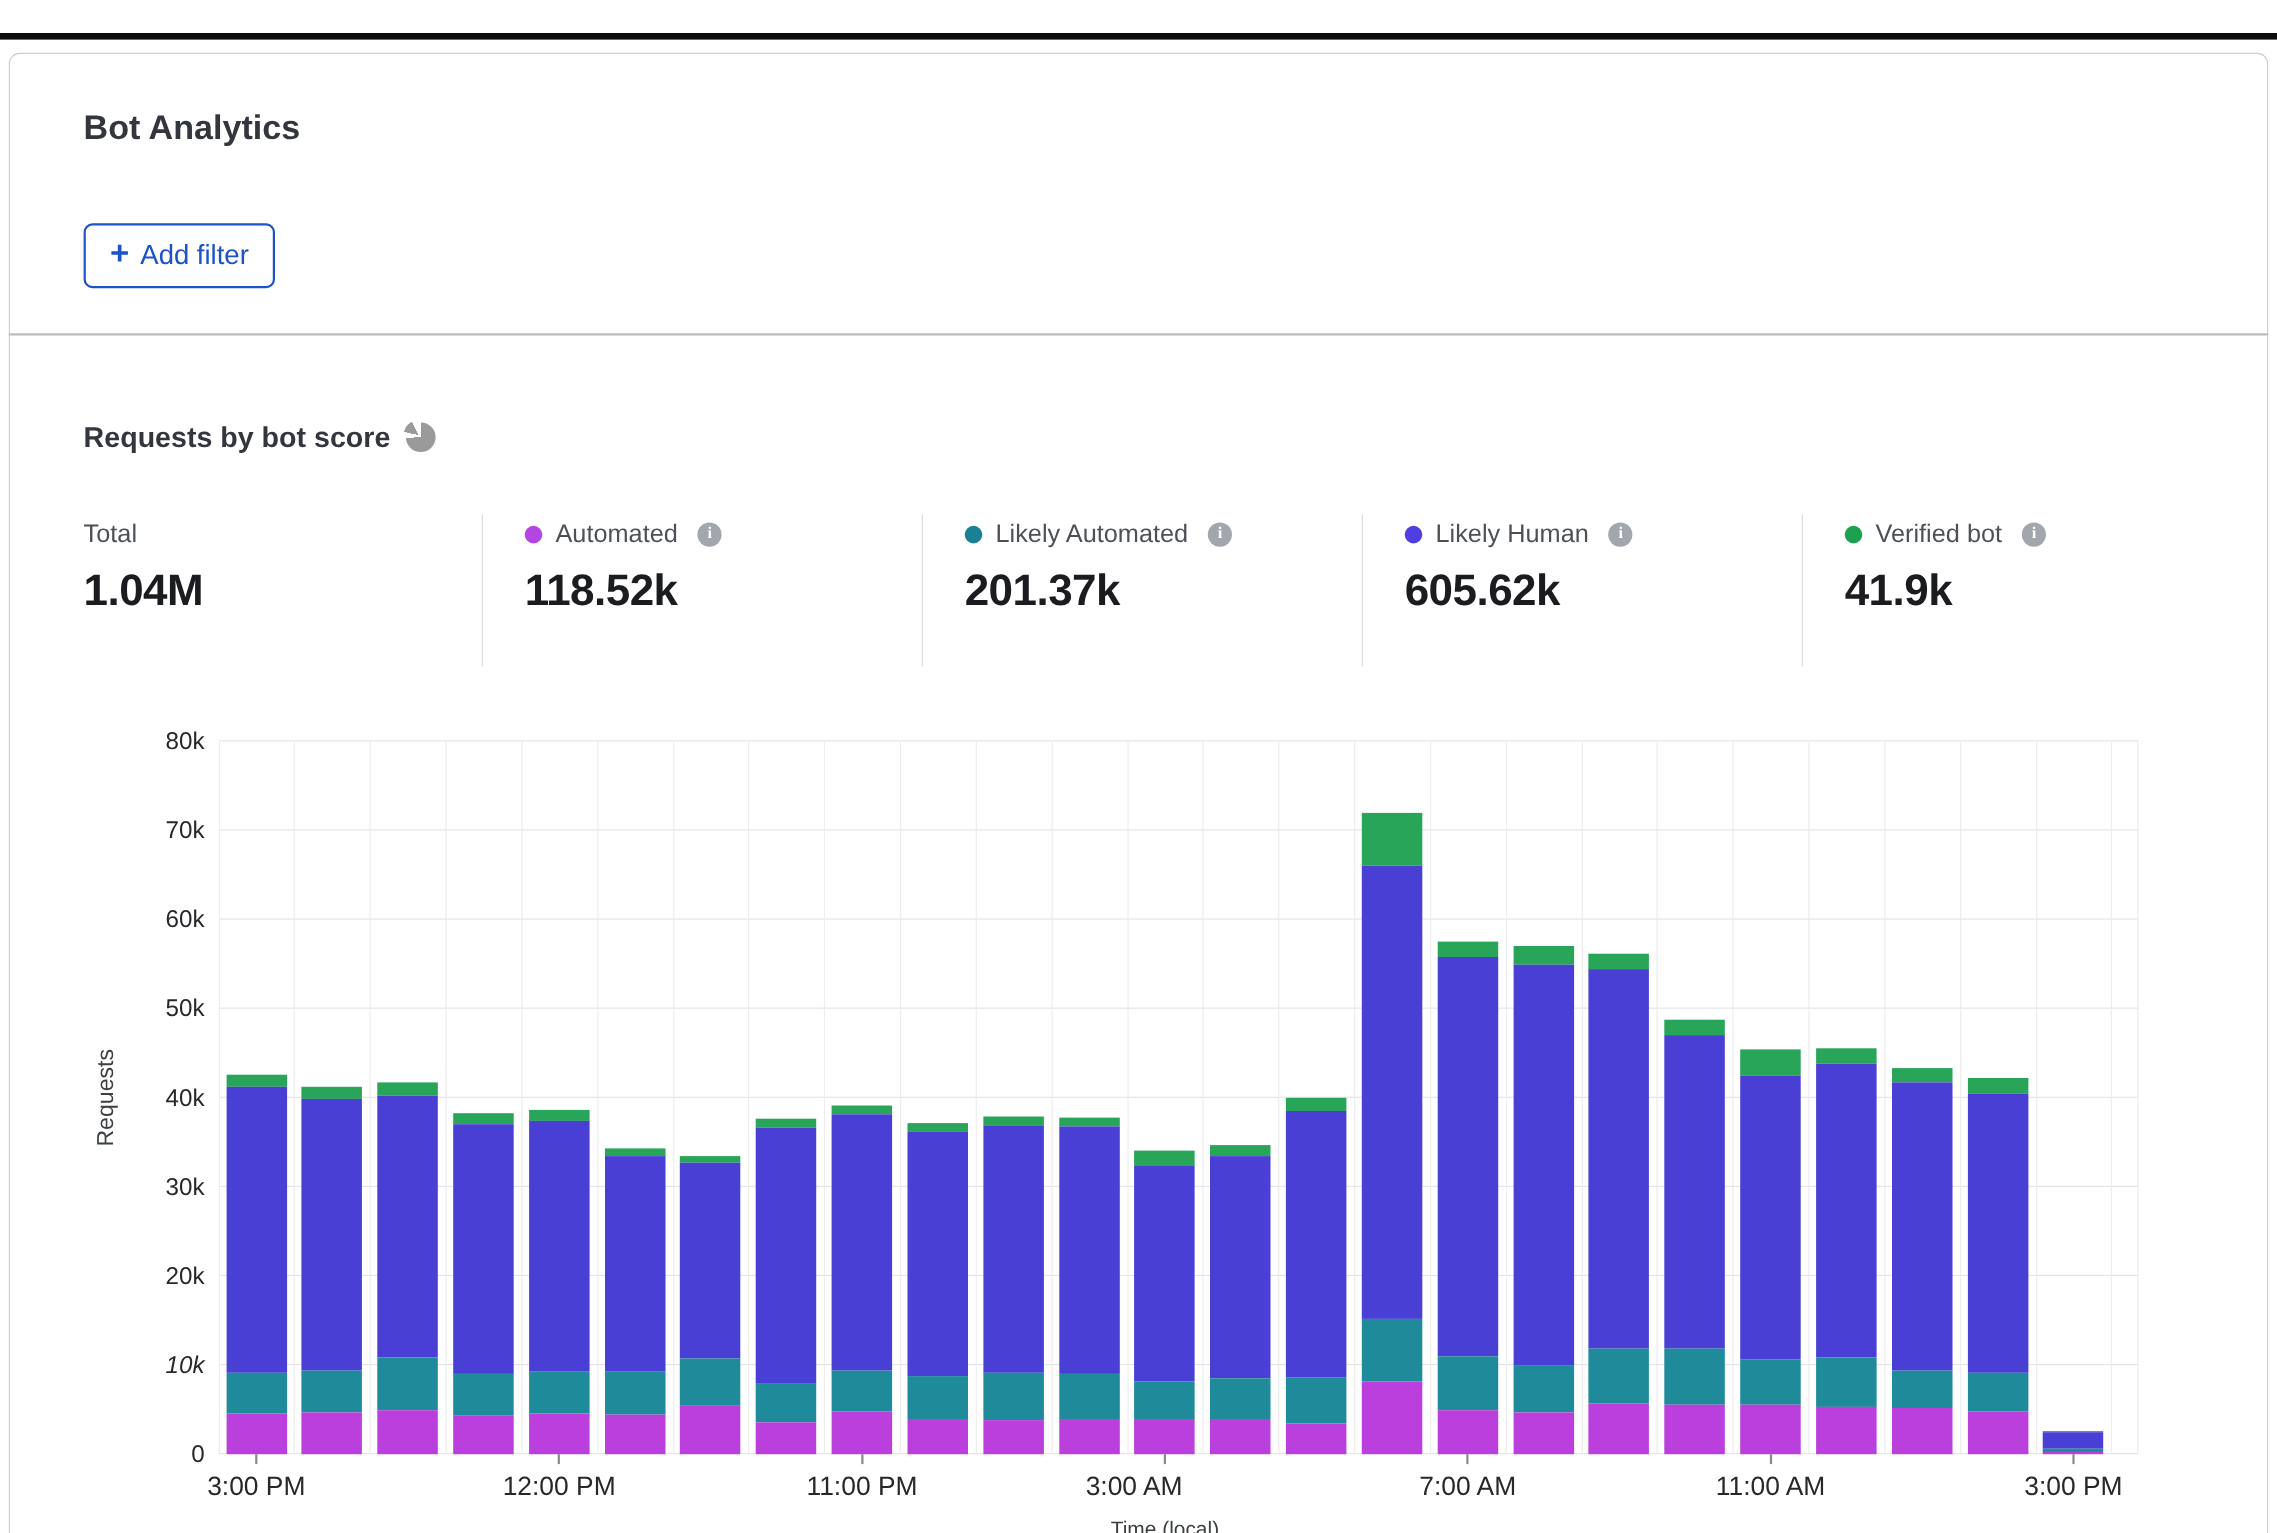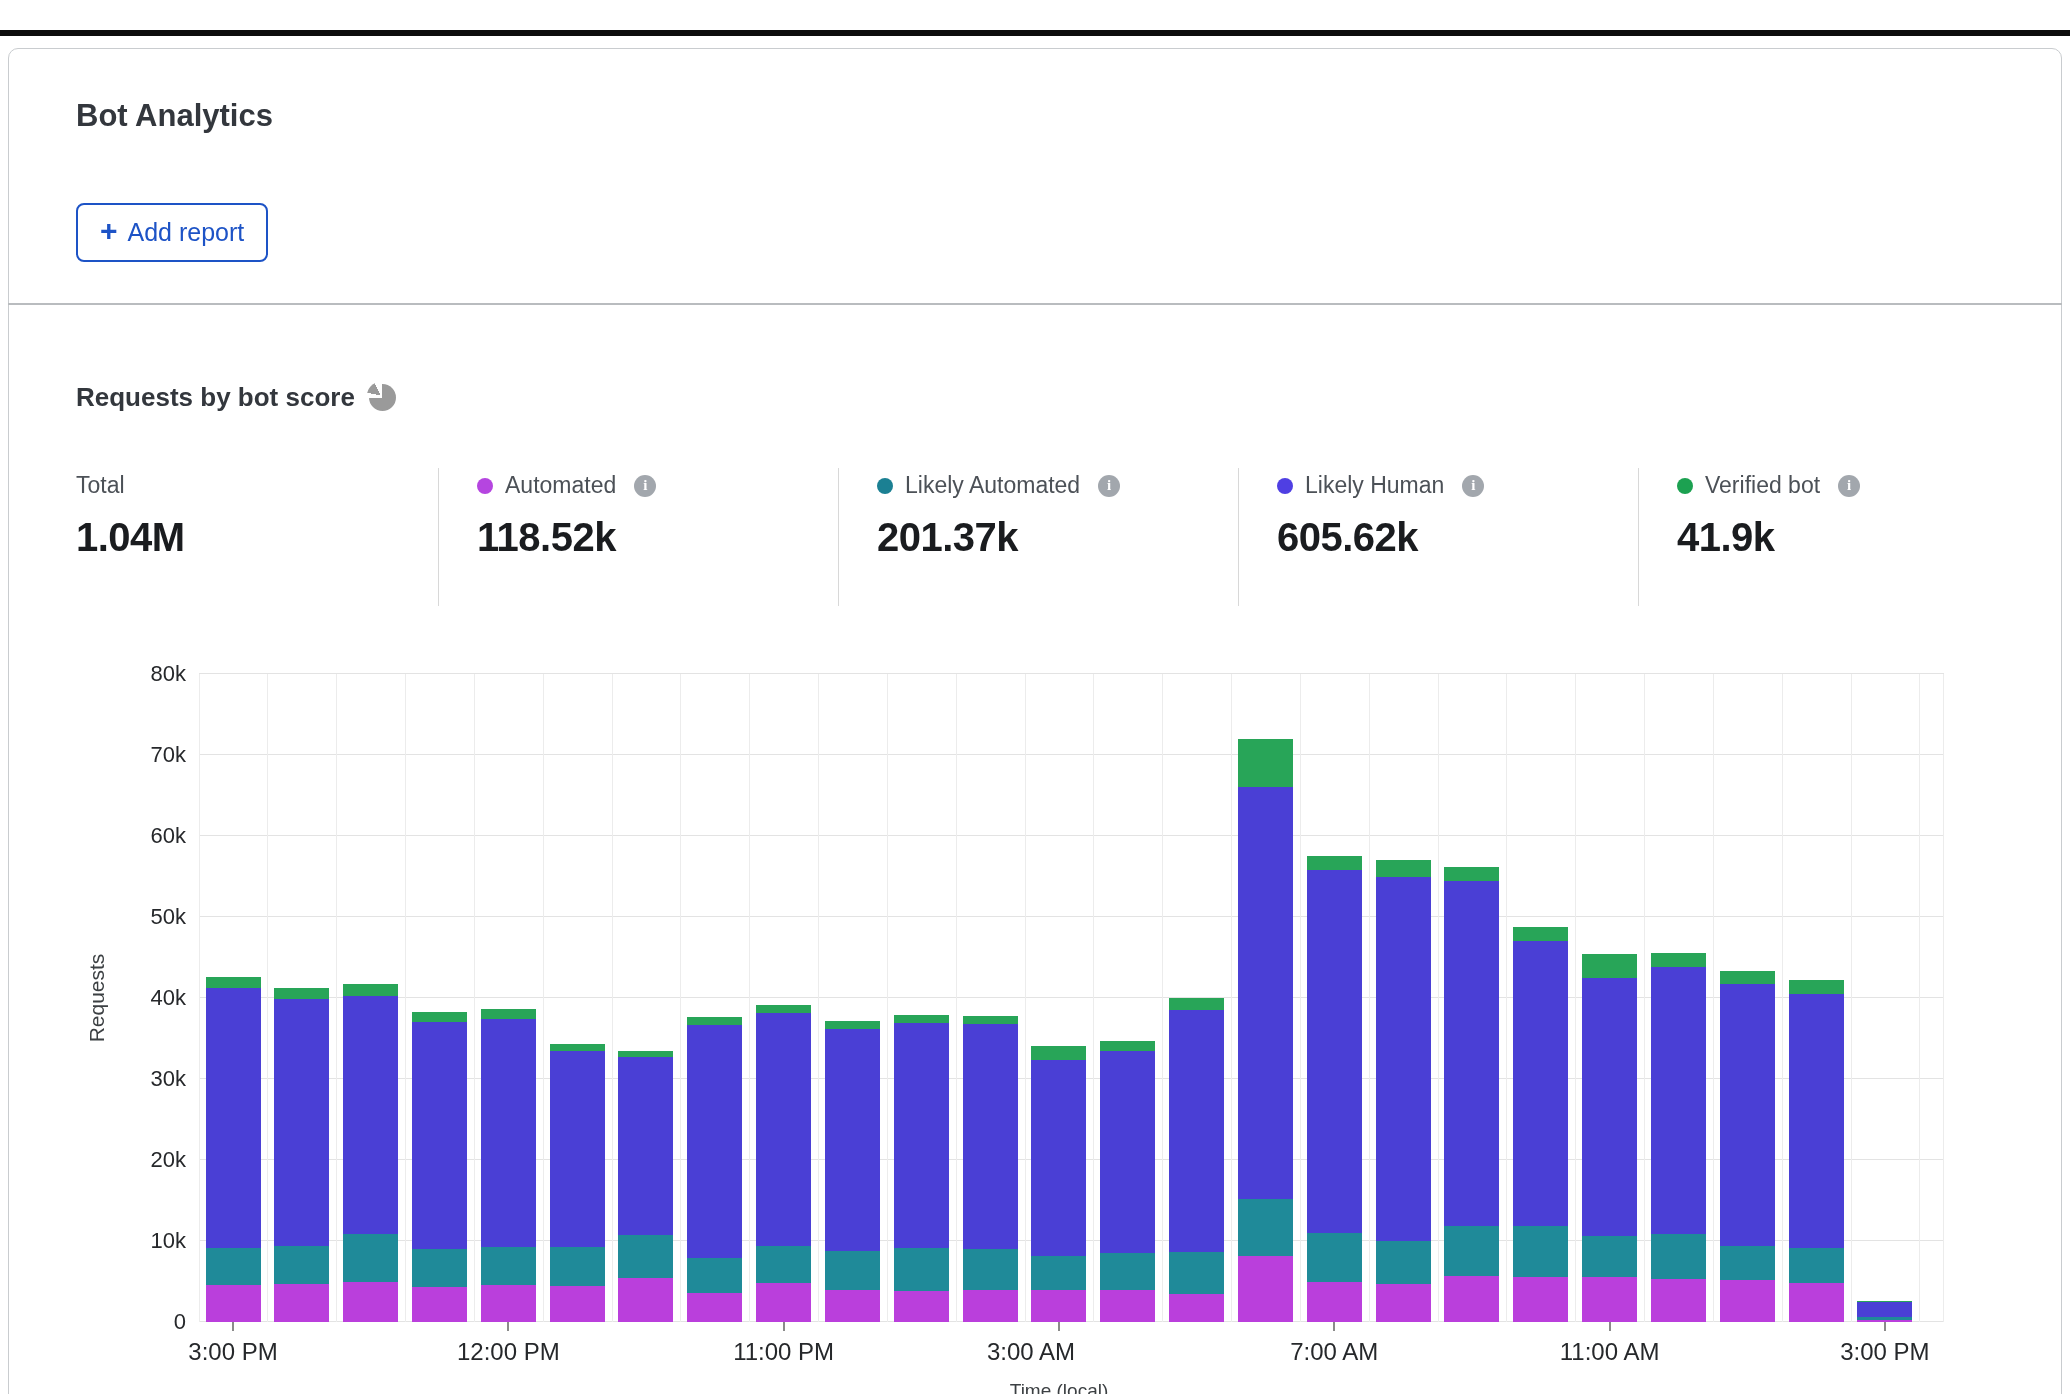--- a/index.html
+++ b/index.html
@@ -68,21 +68,21 @@
 
 <div id="app">
   <div class="topbar"></div>
   <div class="card-border"></div>
 
   <div class="page-title">Bot Analytics</div>
 
 
   <button class="add-filter">
     <span class="plus">+</span>
-    <span>Add report</span>
+    <span>Add filter</span>
   </button>
 
 
   <div class="section-divider"></div>
 
   <div class="section-title-row">
     <span class="section-title">Requests by bot score</span>
     <span class="pie-icon"></span>
   </div>
 
@@ -321,21 +321,21 @@
         <div class="x-tick" style="left: 33px;"></div>
         <div class="x-tick" style="left: 308.32px;"></div>
         <div class="x-tick" style="left: 583.64px;"></div>
         <div class="x-tick" style="left: 858.96px;"></div>
         <div class="x-tick" style="left: 1134.28px;"></div>
         <div class="x-tick" style="left: 1409.6px;"></div>
         <div class="x-tick" style="left: 1684.92px;"></div>
       </div>
     <div id="ylabels">
         <div class="y-tick-label" style="top: 689px;">0</div>
-        <div class="y-tick-label" style="top: 608px;">10k</div>
+        <div class="y-tick-label" style="top: 608px; font-style: italic;">10k</div>
         <div class="y-tick-label" style="top: 527px;">20k</div>
         <div class="y-tick-label" style="top: 446px;">30k</div>
         <div class="y-tick-label" style="top: 365px;">40k</div>
         <div class="y-tick-label" style="top: 284px;">50k</div>
         <div class="y-tick-label" style="top: 203px;">60k</div>
         <div class="y-tick-label" style="top: 122px;">70k</div>
         <div class="y-tick-label" style="top: 41px;">80k</div>
       </div>
     <div id="xlabels">
         <div class="x-tick-label" style="left: 233px;">3:00 PM</div>

